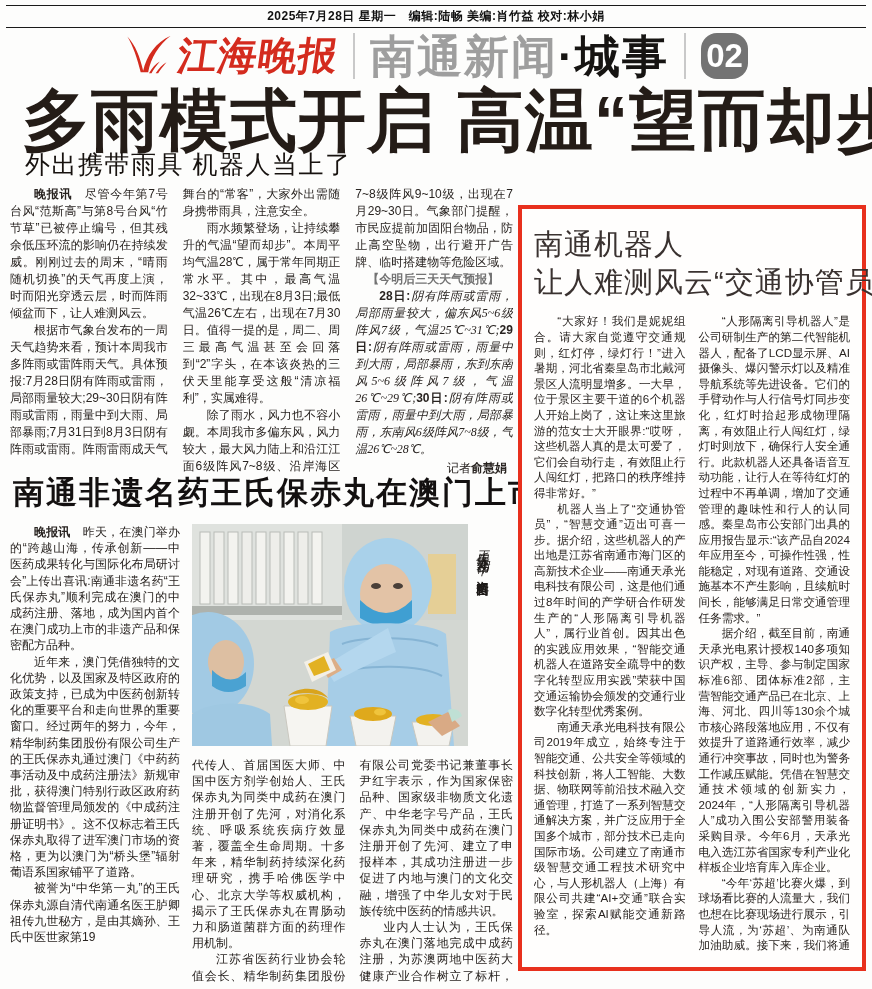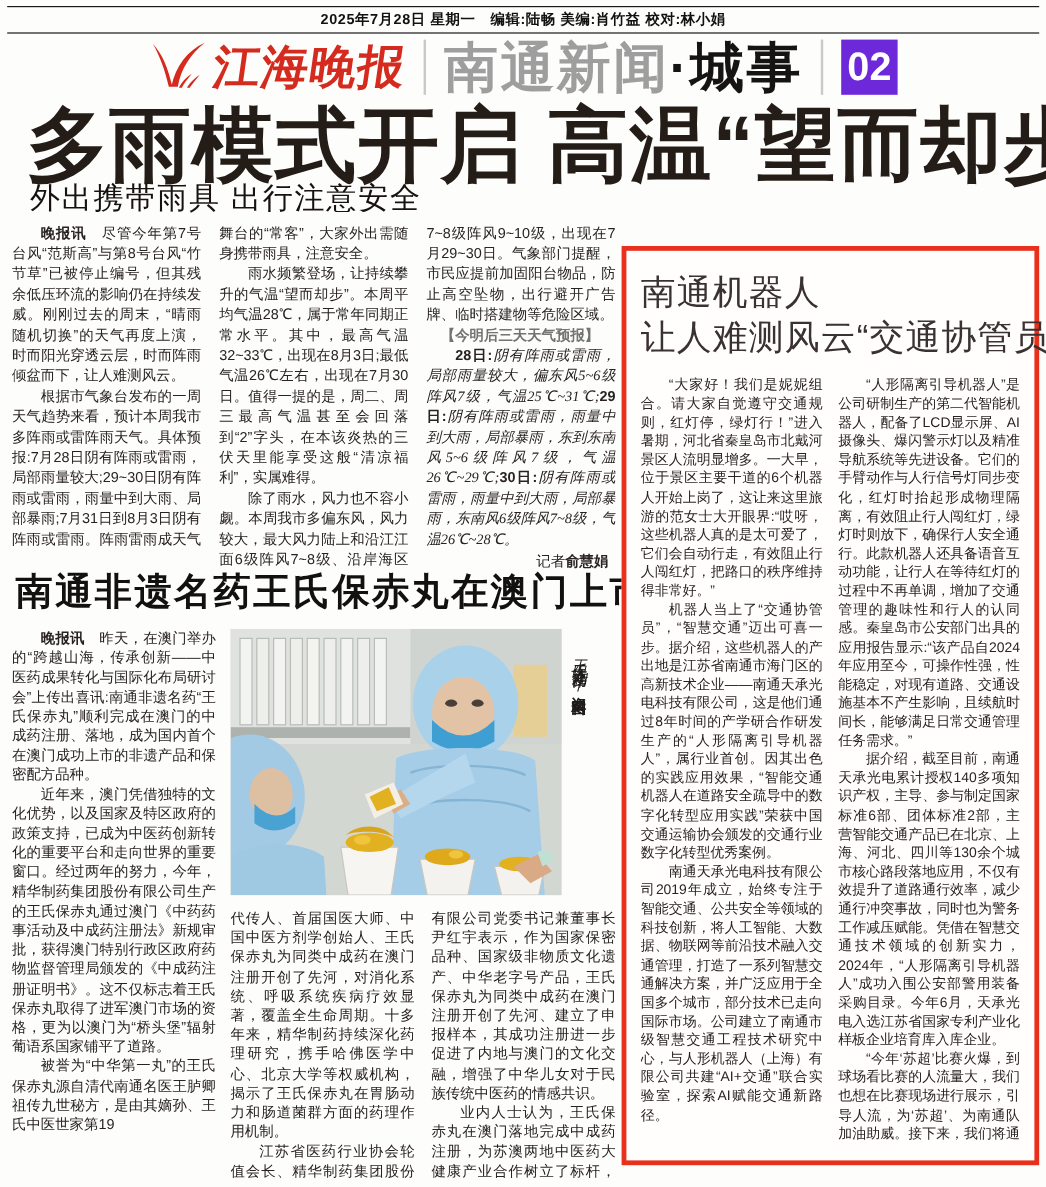--- a/index.html
+++ b/index.html
@@ -13,21 +13,21 @@
   .dateline{position:absolute;top:8px;left:0;width:100%;text-align:center;font-size:12px;font-weight:700;color:#111;letter-spacing:.5px;}
 
   
   .masthead{position:absolute;top:31px;left:0;width:100%;height:50px;display:flex;justify-content:center;align-items:center;gap:15px;}
   .brand{display:flex;align-items:center;gap:4px;}
   .brand-name{font-family:"Liberation Serif",serif;font-size:39px;font-weight:900;color:#d42b1e;transform:skewX(-8deg);letter-spacing:1px;}
   .mast-divider{width:2px;height:46px;background:#c9c9c9;}
   .section-title{font-size:45px;font-weight:800;letter-spacing:2px;white-space:nowrap;line-height:1;}
   .sec-gray{color:#9e9e9e;}
   .sec-black{color:#161412;}
-  .page-badge{width:47px;height:46px;background:#6d28d9;color:#ffffff;border-radius:0;display:flex;align-items:center;justify-content:center;font-size:33px;font-weight:800;}
+  .page-badge{width:47px;height:46px;background:#737373;color:#ffffff;border-radius:16px;display:flex;align-items:center;justify-content:center;font-size:33px;font-weight:800;}
 
   
   .headline{position:absolute;top:76px;left:22px;margin:0;font-size:68px;font-weight:900;color:#241c17;letter-spacing:1px;white-space:nowrap;}
   .subheadline{position:absolute;top:148px;left:25px;margin:0;font-size:25px;font-weight:500;color:#17120f;letter-spacing:1.5px;white-space:nowrap;}
 
   
   .para{margin:0;text-indent:2em;}
   .noindent{text-indent:0;}
   b{font-weight:800;}
   .byline{margin:2px 0 0;text-indent:0;text-align:right;padding-right:6px;}
@@ -80,21 +80,21 @@
     </div>
     <span class="mast-divider"></span>
     <div class="section-title">
       <span class="sec-gray">南通新闻</span><span class="sec-black">·城事</span>
     </div>
     <span class="mast-divider"></span>
     <div class="page-badge">02</div>
   </div>
 
   <h1 class="headline">多雨模式开启 高温“望而却步”</h1>
-  <h2 class="subheadline">外出携带雨具 出行注意安全</h2>
+  <h2 class="subheadline">外出携带雨具 机器人当上了</h2>
 
   <div class="article1">
     <p class="para"><b class="lead-tag">晚报讯</b><span>　尽管今年第7号台风“范斯高”与第8号台风“竹节草”已被停止编号，但其残余低压环流的影响仍在持续发威。刚刚过去的周末，“晴雨随机切换”的天气再度上演，时而阳光穿透云层，时而阵雨倾盆而下，让人难测风云。</span></p>
     <p class="para">根据市气象台发布的一周天气趋势来看，预计本周我市多阵雨或雷阵雨天气。具体预报:7月28日阴有阵雨或雷雨，局部雨量较大;29~30日阴有阵雨或雷雨，雨量中到大雨、局部暴雨;7月31日到8月3日阴有阵雨或雷雨。阵雨雷雨成天气舞台的“常客”，大家外出需随身携带雨具，注意安全。</p>
     <p class="para">雨水频繁登场，让持续攀升的气温“望而却步”。本周平均气温28℃，属于常年同期正常水平。其中，最高气温32~33℃，出现在8月3日;最低气温26℃左右，出现在7月30日。值得一提的是，周二、周三最高气温甚至会回落到“2”字头，在本该炎热的三伏天里能享受这般“清凉福利”，实属难得。</p>
     <p class="para">除了雨水，风力也不容小觑。本周我市多偏东风，风力较大，最大风力陆上和沿江江面6级阵风7~8级、沿岸海区7~8级阵风9~10级，出现在7月29~30日。气象部门提醒，市民应提前加固阳台物品，防止高空坠物，出行避开广告牌、临时搭建物等危险区域。</p>
     <p class="para forecast-head">【今明后三天天气预报】</p>
     <p class="para kai">
       <b class="day">28日:</b><span>阴有阵雨或雷雨，局部雨量较大，偏东风5~6级阵风7级，气温25℃~31℃;</span><b class="day">29日:</b><span>阴有阵雨或雷雨，雨量中到大雨，局部暴雨，东到东南风5~6级阵风7级，气温26℃~29℃;</span><b class="day">30日:</b><span>阴有阵雨或雷雨，雨量中到大雨，局部暴雨，东南风6级阵风7~8级，气温26℃~28℃。</span>
     </p>

